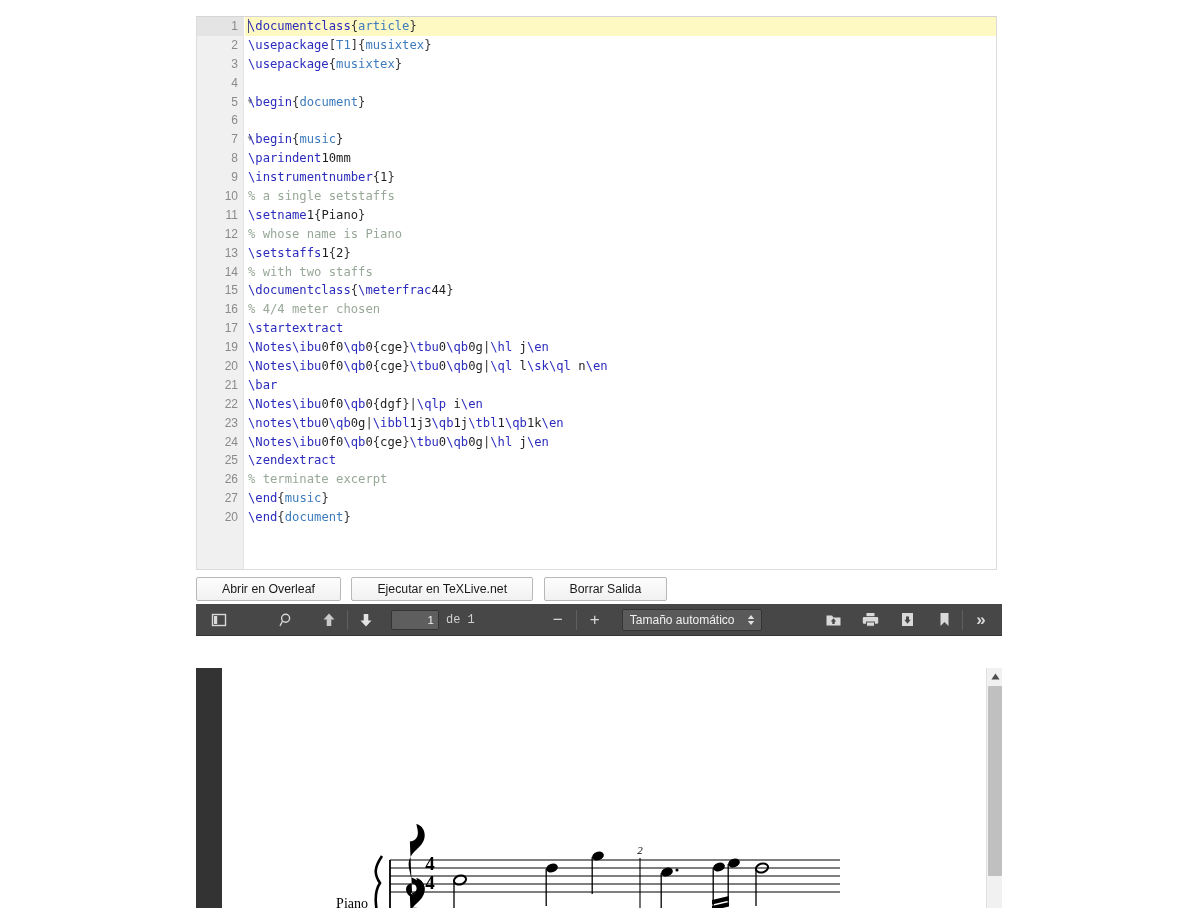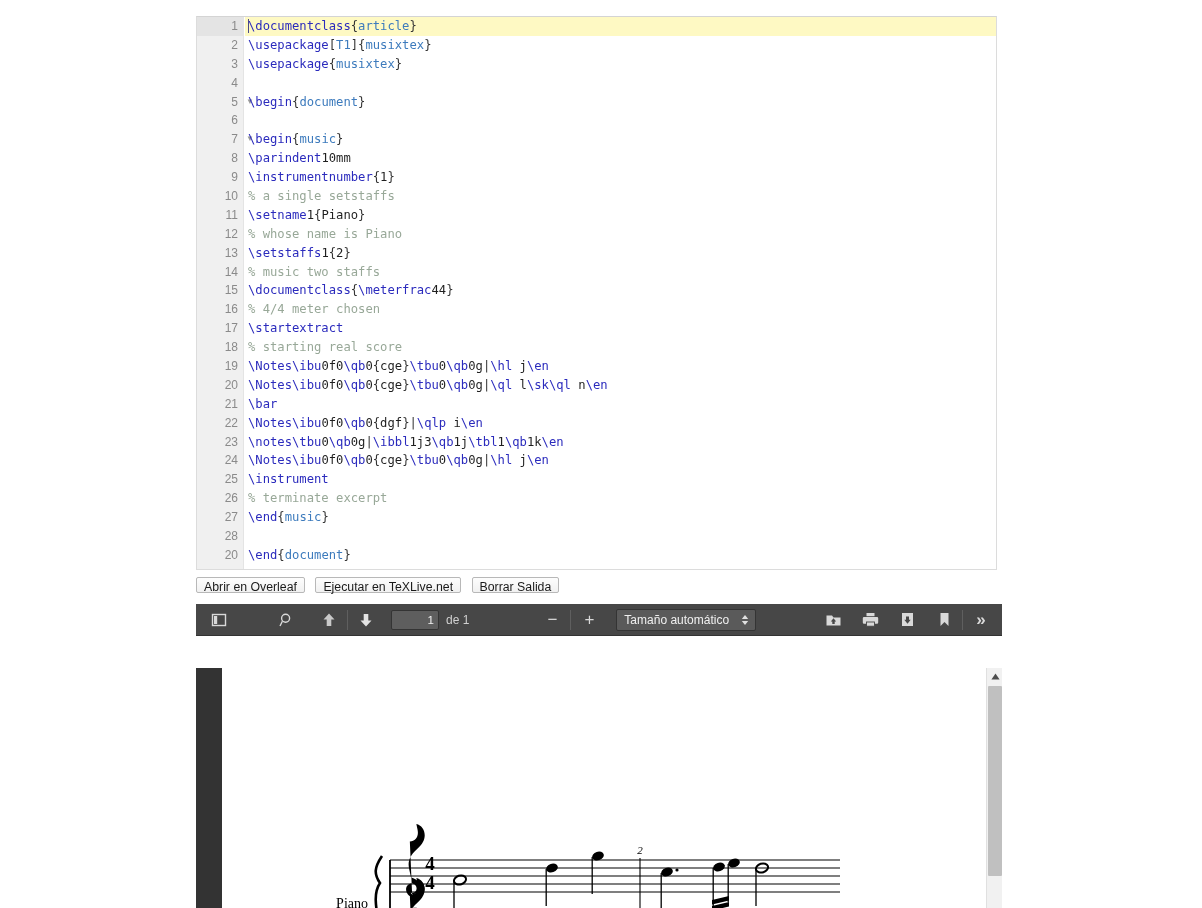--- a/index.html
+++ b/index.html
@@ -77,22 +77,22 @@
   .t-pipe { color: #333333; }
 
   
   .btnbar {
     position: absolute;
     left: 196px; top: 577px;
     height: 20px;
   }
   .btn {
     display: inline-block;
-    height: 16px; line-height: 18px;
-    padding: 0 7px;
+    height: 24px; line-height: 18px;
+    padding: 0 25px;
     margin-right: 6px;
     font-size: 12.3px;
     font-family: "Liberation Sans", sans-serif;
     color: #1a1a1a;
     background: linear-gradient(#fdfdfd, #f1f1f1);
     border: 1px solid #b8b8b8;
     border-radius: 2px;
     cursor: pointer;
     vertical-align: top;
   }
@@ -128,21 +128,21 @@
     border-radius: 2px;
     color: #f0f0f0;
     font-size: 11.5px;
     text-align: right;
     padding: 0 4px;
     font-family: "Liberation Sans", sans-serif;
     outline: none;
   }
   .page-total {
     color: #d0d0d0; font-size: 12px; margin-left: 7px;
-    font-family: Liberation Sans, sans-serif;
+    font-family: Liberation Mono, monospace;
     white-space: nowrap;
   }
   .zoom-sel {
     height: 22px;
     background: #5a5a5a;
     border: 1px solid #343434;
     border-radius: 2px;
     color: #f0f0f0;
     font-size: 12px;
     font-family: "Liberation Sans", sans-serif;
@@ -207,35 +207,33 @@
         <div class="line"><div class="gutter">4</div><div class="code-cell"></div></div>
         <div class="line"><div class="gutter">5<span class="fold">▼</span></div><div class="code-cell"><span class="t-cmd">\begin</span><span class="t-br">{</span><span class="t-arg">document</span><span class="t-br">}</span></div></div>
         <div class="line"><div class="gutter">6</div><div class="code-cell"></div></div>
         <div class="line"><div class="gutter">7<span class="fold">▼</span></div><div class="code-cell"><span class="t-cmd">\begin</span><span class="t-br">{</span><span class="t-arg">music</span><span class="t-br">}</span></div></div>
         <div class="line"><div class="gutter">8</div><div class="code-cell"><span class="t-cmd">\parindent</span><span class="t-txt">10mm</span></div></div>
         <div class="line"><div class="gutter">9</div><div class="code-cell"><span class="t-cmd">\instrumentnumber</span><span class="t-br">{</span><span class="t-txt">1</span><span class="t-br">}</span></div></div>
         <div class="line"><div class="gutter">10</div><div class="code-cell"><span class="t-com">% a single setstaffs</span></div></div>
         <div class="line"><div class="gutter">11</div><div class="code-cell"><span class="t-cmd">\setname</span><span class="t-txt">1</span><span class="t-br">{</span><span class="t-txt">Piano</span><span class="t-br">}</span></div></div>
         <div class="line"><div class="gutter">12</div><div class="code-cell"><span class="t-com">% whose name is Piano</span></div></div>
         <div class="line"><div class="gutter">13</div><div class="code-cell"><span class="t-cmd">\setstaffs</span><span class="t-txt">1</span><span class="t-br">{</span><span class="t-txt">2</span><span class="t-br">}</span></div></div>
-        <div class="line"><div class="gutter">14</div><div class="code-cell"><span class="t-com">% music two staffs</span></div></div>
+        <div class="line"><div class="gutter">14</div><div class="code-cell"><span class="t-com">% with two staffs</span></div></div>
         <div class="line"><div class="gutter">15</div><div class="code-cell"><span class="t-cmd">\documentclass</span><span class="t-br">{</span><span class="t-cmd">\meterfrac</span><span class="t-txt">44</span><span class="t-br">}</span></div></div>
         <div class="line"><div class="gutter">16</div><div class="code-cell"><span class="t-com">% 4/4 meter chosen</span></div></div>
         <div class="line"><div class="gutter">17</div><div class="code-cell"><span class="t-cmd">\startextract</span></div></div>
-        <div class="line"><div class="gutter">18</div><div class="code-cell"><span class="t-com">% starting real score</span></div></div>
         <div class="line"><div class="gutter">19</div><div class="code-cell"><span class="t-cmd">\Notes</span><span class="t-cmd">\ibu</span><span class="t-txt">0f0</span><span class="t-cmd">\qb</span><span class="t-txt">0</span><span class="t-br">{</span><span class="t-txt">cge</span><span class="t-br">}</span><span class="t-cmd">\tbu</span><span class="t-txt">0</span><span class="t-cmd">\qb</span><span class="t-txt">0g</span><span class="t-pipe">|</span><span class="t-cmd">\hl</span><span class="t-txt"> j</span><span class="t-cmd">\en</span></div></div>
         <div class="line"><div class="gutter">20</div><div class="code-cell"><span class="t-cmd">\Notes</span><span class="t-cmd">\ibu</span><span class="t-txt">0f0</span><span class="t-cmd">\qb</span><span class="t-txt">0</span><span class="t-br">{</span><span class="t-txt">cge</span><span class="t-br">}</span><span class="t-cmd">\tbu</span><span class="t-txt">0</span><span class="t-cmd">\qb</span><span class="t-txt">0g</span><span class="t-pipe">|</span><span class="t-cmd">\ql</span><span class="t-txt"> l</span><span class="t-cmd">\sk</span><span class="t-cmd">\ql</span><span class="t-txt"> n</span><span class="t-cmd">\en</span></div></div>
         <div class="line"><div class="gutter">21</div><div class="code-cell"><span class="t-cmd">\bar</span></div></div>
         <div class="line"><div class="gutter">22</div><div class="code-cell"><span class="t-cmd">\Notes</span><span class="t-cmd">\ibu</span><span class="t-txt">0f0</span><span class="t-cmd">\qb</span><span class="t-txt">0</span><span class="t-br">{</span><span class="t-txt">dgf</span><span class="t-br">}</span><span class="t-pipe">|</span><span class="t-cmd">\qlp</span><span class="t-txt"> i</span><span class="t-cmd">\en</span></div></div>
         <div class="line"><div class="gutter">23</div><div class="code-cell"><span class="t-cmd">\notes</span><span class="t-cmd">\tbu</span><span class="t-txt">0</span><span class="t-cmd">\qb</span><span class="t-txt">0g</span><span class="t-pipe">|</span><span class="t-cmd">\ibbl</span><span class="t-txt">1j3</span><span class="t-cmd">\qb</span><span class="t-txt">1j</span><span class="t-cmd">\tbl</span><span class="t-txt">1</span><span class="t-cmd">\qb</span><span class="t-txt">1k</span><span class="t-cmd">\en</span></div></div>
         <div class="line"><div class="gutter">24</div><div class="code-cell"><span class="t-cmd">\Notes</span><span class="t-cmd">\ibu</span><span class="t-txt">0f0</span><span class="t-cmd">\qb</span><span class="t-txt">0</span><span class="t-br">{</span><span class="t-txt">cge</span><span class="t-br">}</span><span class="t-cmd">\tbu</span><span class="t-txt">0</span><span class="t-cmd">\qb</span><span class="t-txt">0g</span><span class="t-pipe">|</span><span class="t-cmd">\hl</span><span class="t-txt"> j</span><span class="t-cmd">\en</span></div></div>
-        <div class="line"><div class="gutter">25</div><div class="code-cell"><span class="t-cmd">\instrument</span></div></div>
+        <div class="line"><div class="gutter">25</div><div class="code-cell"><span class="t-cmd">\zendextract</span></div></div>
         <div class="line"><div class="gutter">26</div><div class="code-cell"><span class="t-com">% terminate excerpt</span></div></div>
         <div class="line"><div class="gutter">27</div><div class="code-cell"><span class="t-cmd">\end</span><span class="t-br">{</span><span class="t-arg">music</span><span class="t-br">}</span></div></div>
-        <div class="line"><div class="gutter">28</div><div class="code-cell"></div></div>
         <div class="line"><div class="gutter">20</div><div class="code-cell"><span class="t-cmd">\end</span><span class="t-br">{</span><span class="t-arg">document</span><span class="t-br">}</span></div></div>
       </div>
   </div>
 
   <div class="btnbar">
     <button class="btn">Abrir en Overleaf</button>
     <button class="btn">Ejecutar en TeXLive.net</button>
     <button class="btn">Borrar Salida</button>
   </div>
 

